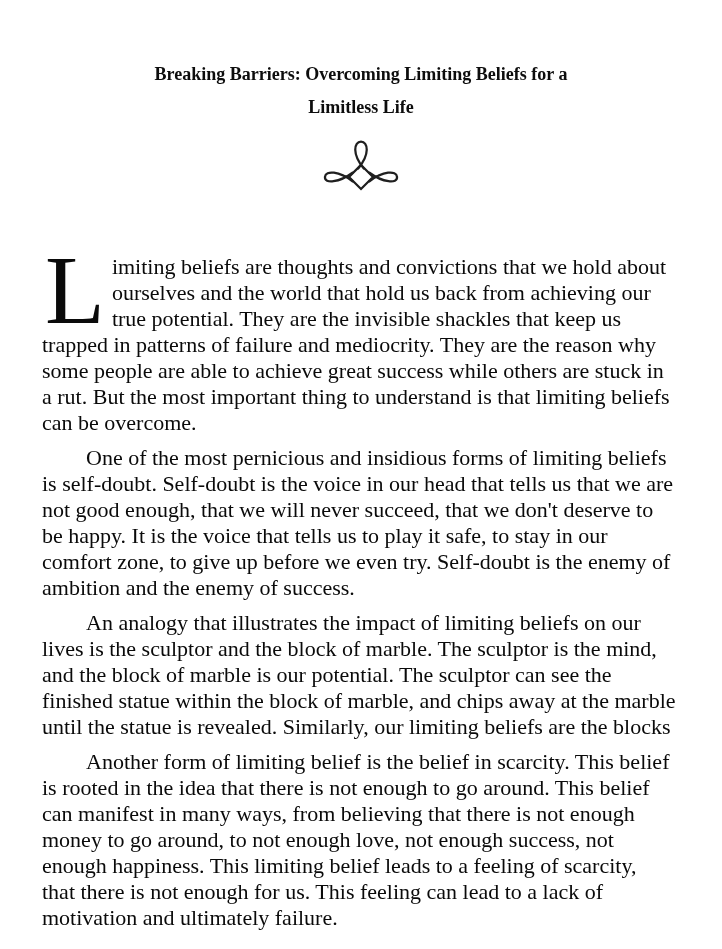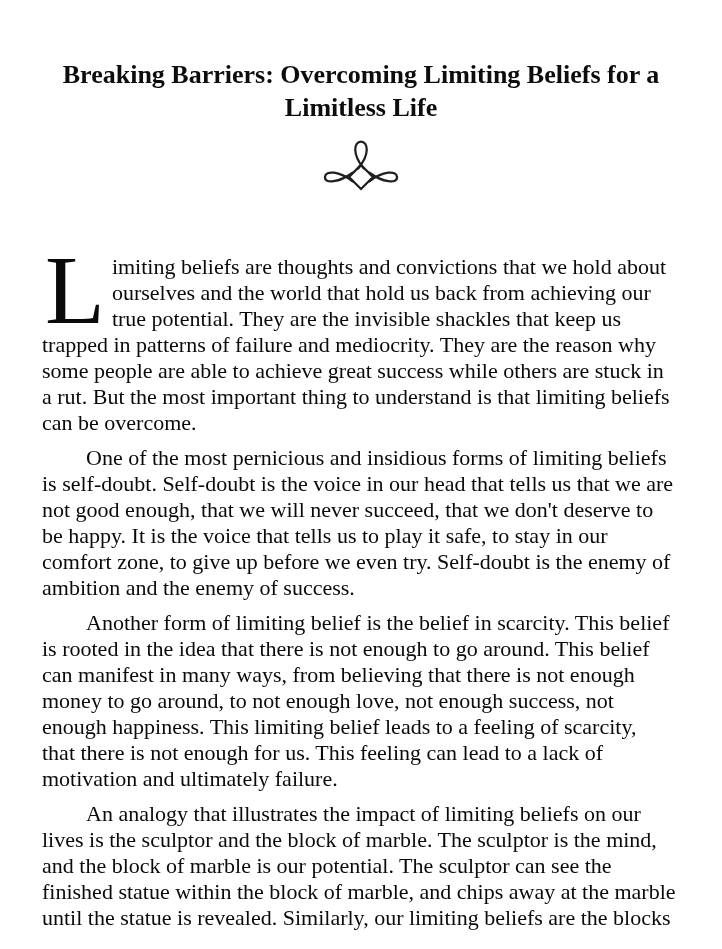--- a/index.html
+++ b/index.html
@@ -12,21 +12,21 @@
     width: 722px;
     height: 949px;
     background: #ffffff;
     color: #000000;
     font-family: "Liberation Serif", serif;
     overflow: hidden;
   }
   .title {
     margin: 58px 28px 0 28px;
     text-align: center;
-    font-size: 26px;
+    font-size: 18px;
     line-height: 33px;
     font-weight: bold;
     white-space: pre-line;
     color: #0d0d0d;
   }
   .ornament {
     margin-top: 12px;
     height: 65px;
     text-align: center;
   }
@@ -95,27 +95,27 @@
 trapped in patterns of failure and mediocrity. They are the reason why
 some people are able to achieve great success while others are stuck in
 a rut. But the most important thing to understand is that limiting beliefs
 can be overcome.</span></p>
     <p class="para indent">One of the most pernicious and insidious forms of limiting beliefs
 is self-doubt. Self-doubt is the voice in our head that tells us that we are
 not good enough, that we will never succeed, that we don't deserve to
 be happy. It is the voice that tells us to play it safe, to stay in our
 comfort zone, to give up before we even try. Self-doubt is the enemy of
 ambition and the enemy of success.</p>
+    <p class="para indent">An analogy that illustrates the impact of limiting beliefs on our
+lives is the sculptor and the block of marble. The sculptor is the mind,
+and the block of marble is our potential. The sculptor can see the
+finished statue within the block of marble, and chips away at the marble
+until the statue is revealed. Similarly, our limiting beliefs are the blocks</p>
     <p class="para indent">Another form of limiting belief is the belief in scarcity. This belief
 is rooted in the idea that there is not enough to go around. This belief
 can manifest in many ways, from believing that there is not enough
 money to go around, to not enough love, not enough success, not
 enough happiness. This limiting belief leads to a feeling of scarcity,
 that there is not enough for us. This feeling can lead to a lack of
 motivation and ultimately failure.</p>
-    <p class="para indent">An analogy that illustrates the impact of limiting beliefs on our
-lives is the sculptor and the block of marble. The sculptor is the mind,
-and the block of marble is our potential. The sculptor can see the
-finished statue within the block of marble, and chips away at the marble
-until the statue is revealed. Similarly, our limiting beliefs are the blocks</p>
   </div>
 
 </div>
 
 </body></html>

